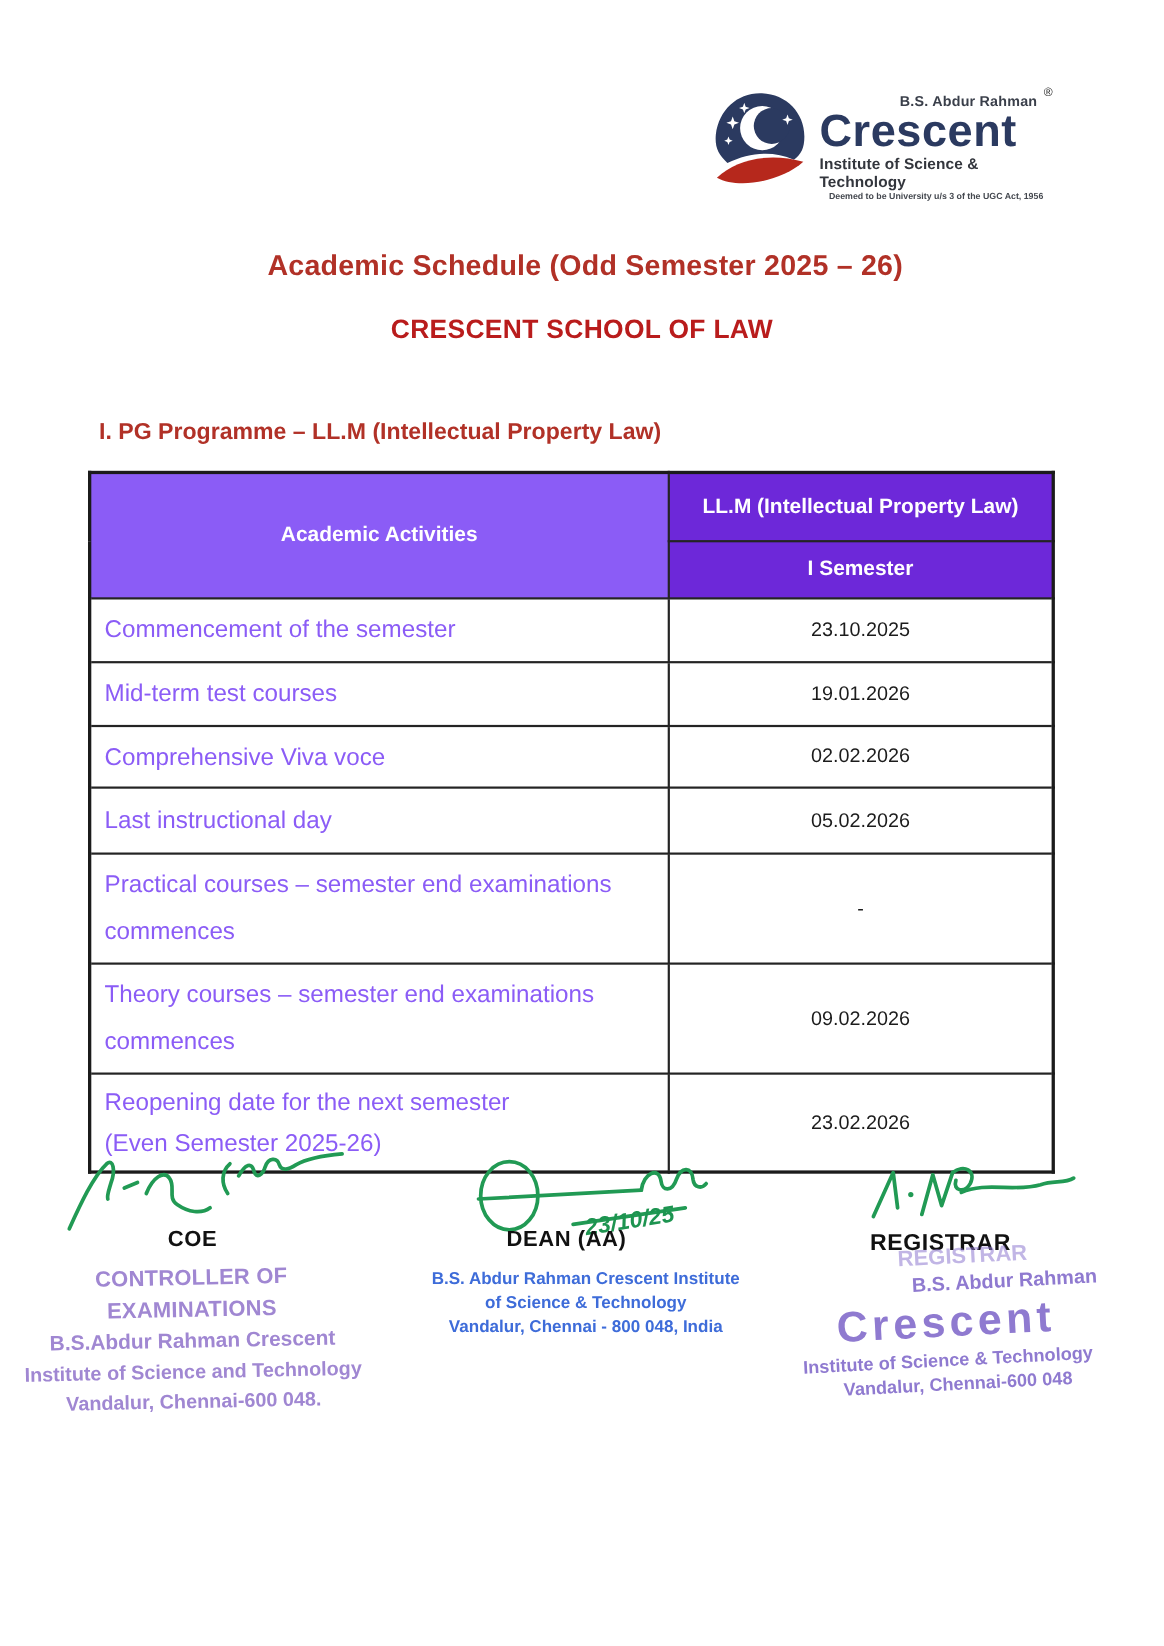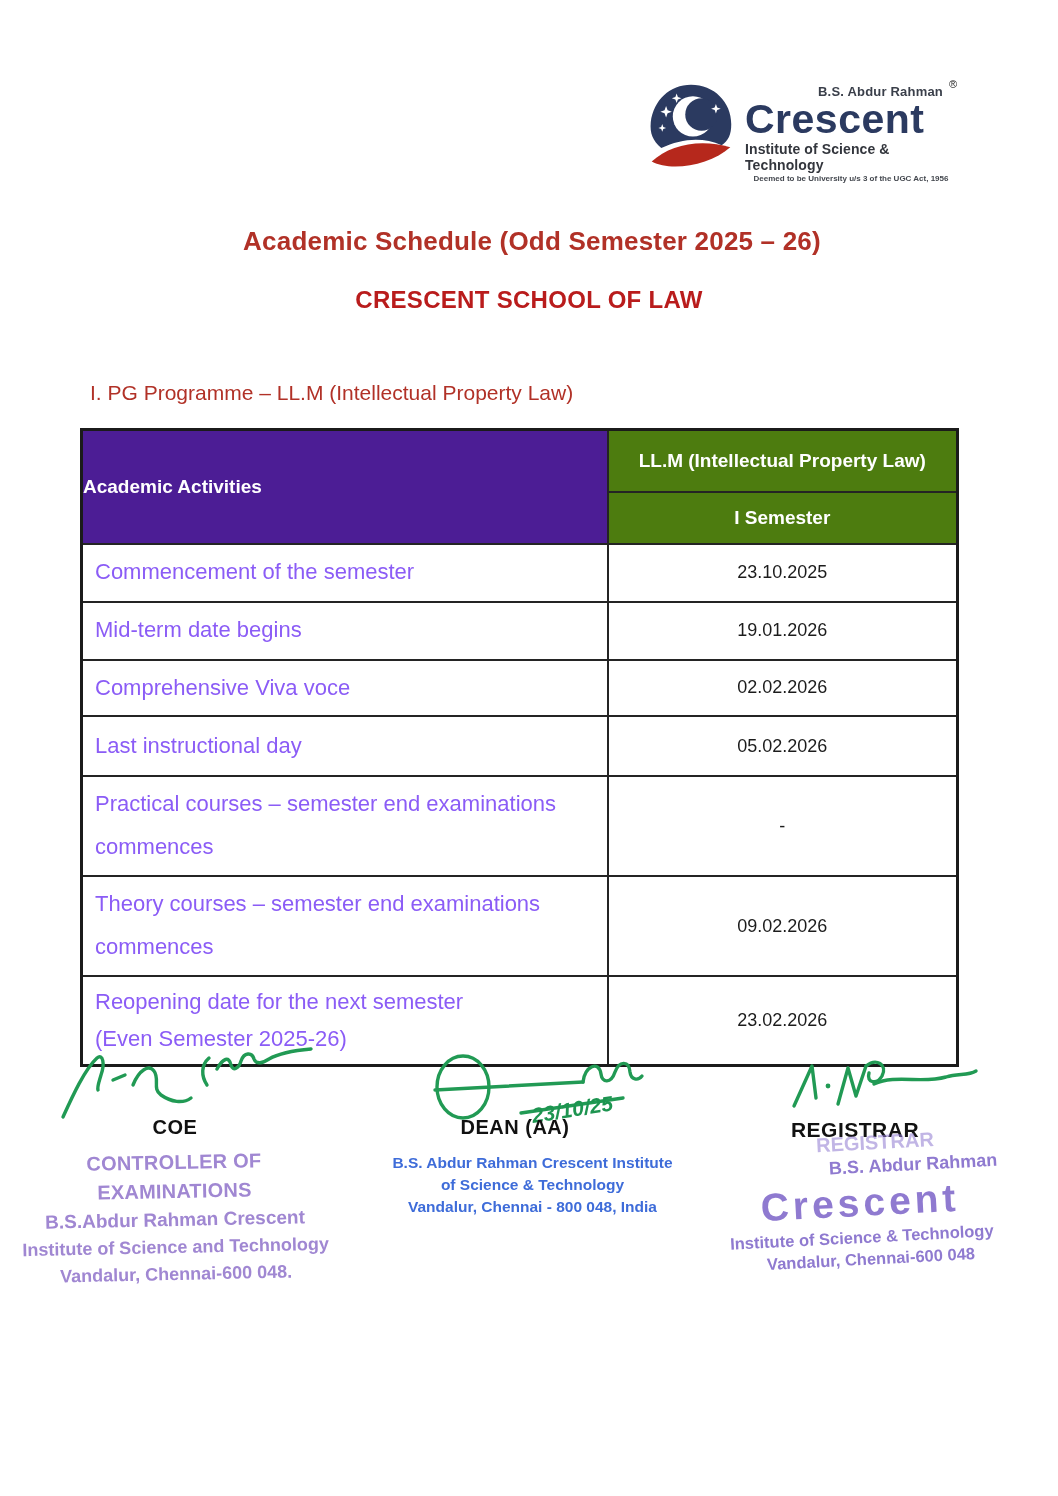--- a/index.html
+++ b/index.html
@@ -17,29 +17,29 @@
   .logo-brand-large { font-size:41px; font-weight:700; color:#2b3a60; letter-spacing:.5px; line-height:1.0; }
   .logo-subtitle { font-size:14px; font-weight:700; color:#33363d; letter-spacing:.1px; margin-top:1px; }
   .logo-tagline { font-size:8px; font-weight:700; color:#44484f; text-align:center; margin-top:1px; }
 
   
   .doc-title { position:absolute; left:0; top:226px; width:1048px; text-align:center;
                font-size:26px; font-weight:700; color:#b13127; letter-spacing:.2px;padding-left:16px; }
   .doc-subtitle { position:absolute; left:0; top:286px; width:1058px; text-align:center;
                   font-size:24px; font-weight:700; color:#b91c1c; letter-spacing:.3px; }
   .section-heading { position:absolute; left:90px; top:381px;
-                     font-size:21px; font-weight:400; color:#b13127; }
+                     font-size:21px; font-weight:700; color:#b13127; }
 
   
   .sched-wrap { position:absolute; left:80px; top:428px; }
   table.sched { border-collapse:collapse; table-layout:fixed; width:876px; border:3px solid #1b1b1b; }
   table.sched th, table.sched td { border:2px solid #242424; }
   col.c-act { width:526px; } col.c-date { width:350px; }
-  th.th-act { background:#4c1d95; color:#fff; font-size:19px; font-weight:700; text-align:left; vertical-align:middle; }
-  th.th-prog, th.th-sem { background:#4d7c0f; color:#fff; font-size:19px; font-weight:700; text-align:center; vertical-align:middle; }
+  th.th-act { background:#8b5cf6; color:#fff; font-size:19px; font-weight:700; text-align:center; vertical-align:middle; }
+  th.th-prog, th.th-sem { background:#6d28d9; color:#fff; font-size:19px; font-weight:700; text-align:center; vertical-align:middle; }
   tr.hr1 { height:62px; } tr.hr2 { height:52px; }
   th.th-prog { border-bottom:2px solid #56687d; }
   th.th-sem { border-top:none; }
   td.act { font-size:22px; padding:6px 8px 6px 12px; vertical-align:middle; white-space:pre-line; line-height:1.95; color:#8b5cf6; }
   td.date { font-size:18px; text-align:center; vertical-align:middle; color:#1c1c1c; }
   tr.r1{height:58px} tr.r2{height:58px} tr.r3{height:48px} tr.r4{height:60px}
   tr.r5{height:77px} tr.r6{height:50px} tr.r7{height:66px}
   tr.r7 td.act { line-height:1.7; }
 
   
@@ -112,21 +112,21 @@
       <tr class="hr2">
         <th class="th-sem">I Semester</th>
       </tr>
     </thead>
     <tbody>
       <tr class="r1">
         <td class="act">Commencement of the semester</td>
         <td class="date">23.10.2025</td>
       </tr>
       <tr class="r2">
-        <td class="act">Mid-term date begins</td>
+        <td class="act">Mid-term test courses</td>
         <td class="date">19.01.2026</td>
       </tr>
       <tr class="r3">
         <td class="act">Comprehensive Viva voce</td>
         <td class="date">02.02.2026</td>
       </tr>
       <tr class="r4">
         <td class="act">Last instructional day</td>
         <td class="date">05.02.2026</td>
       </tr>

